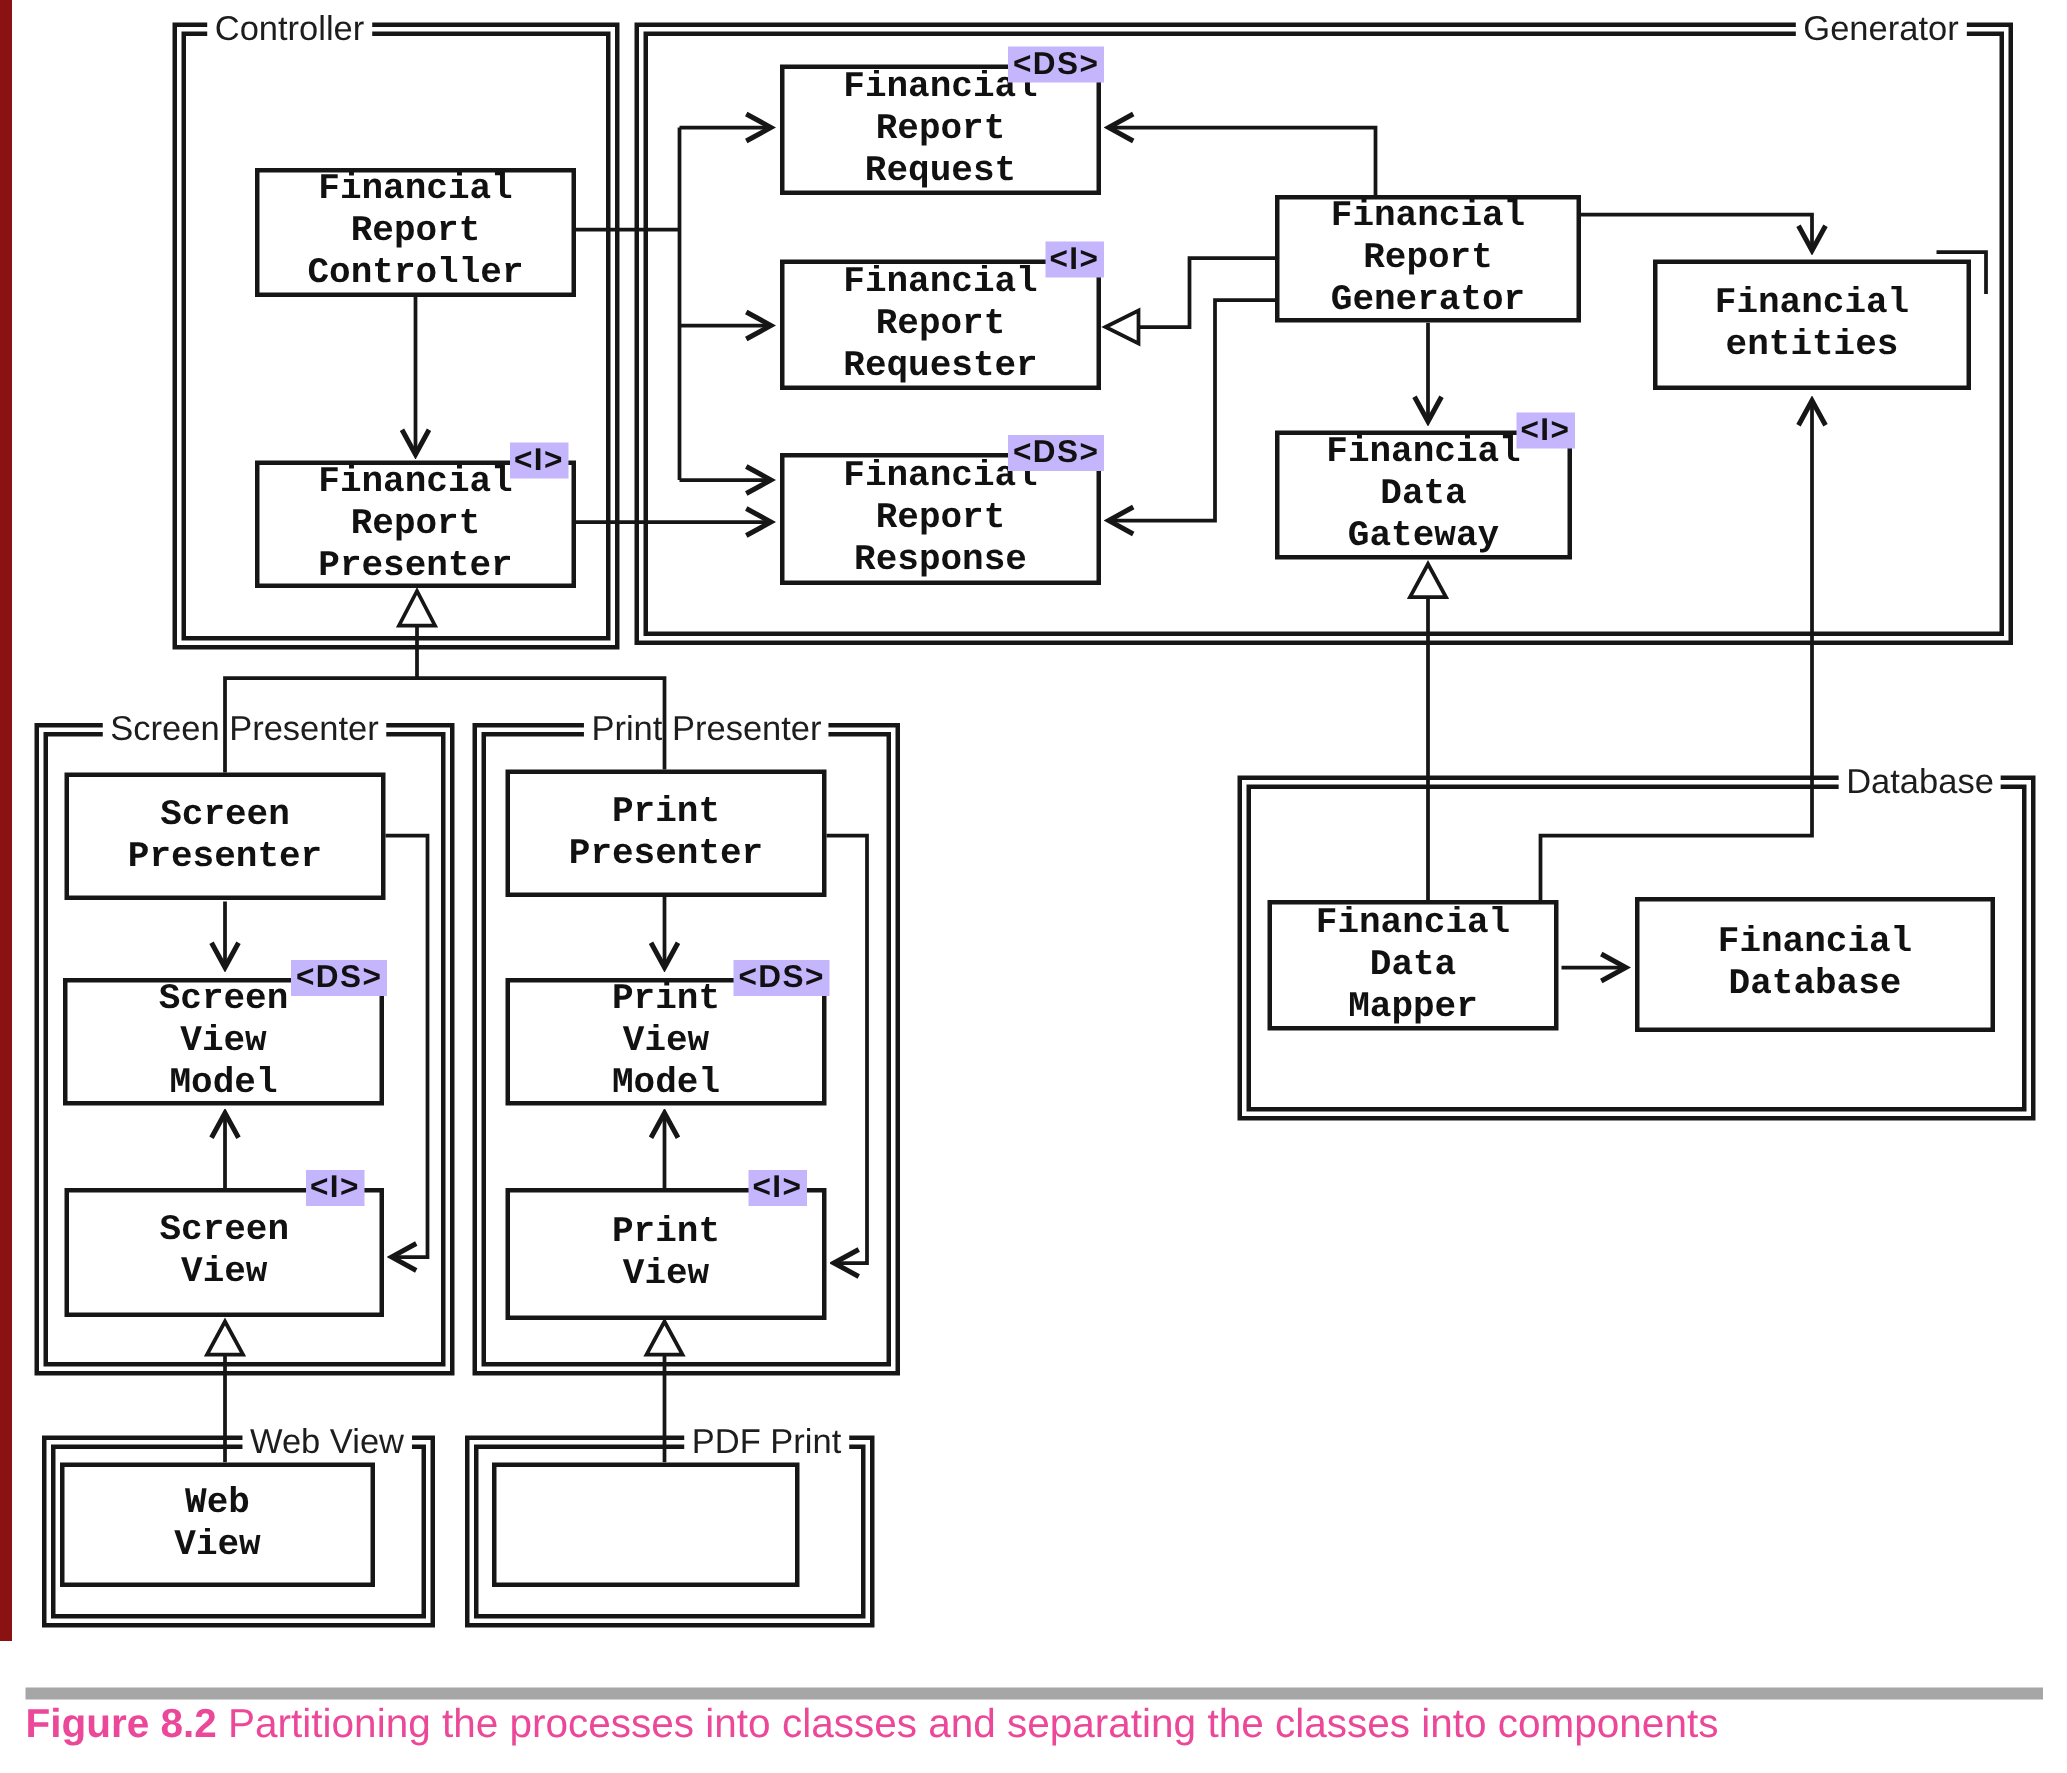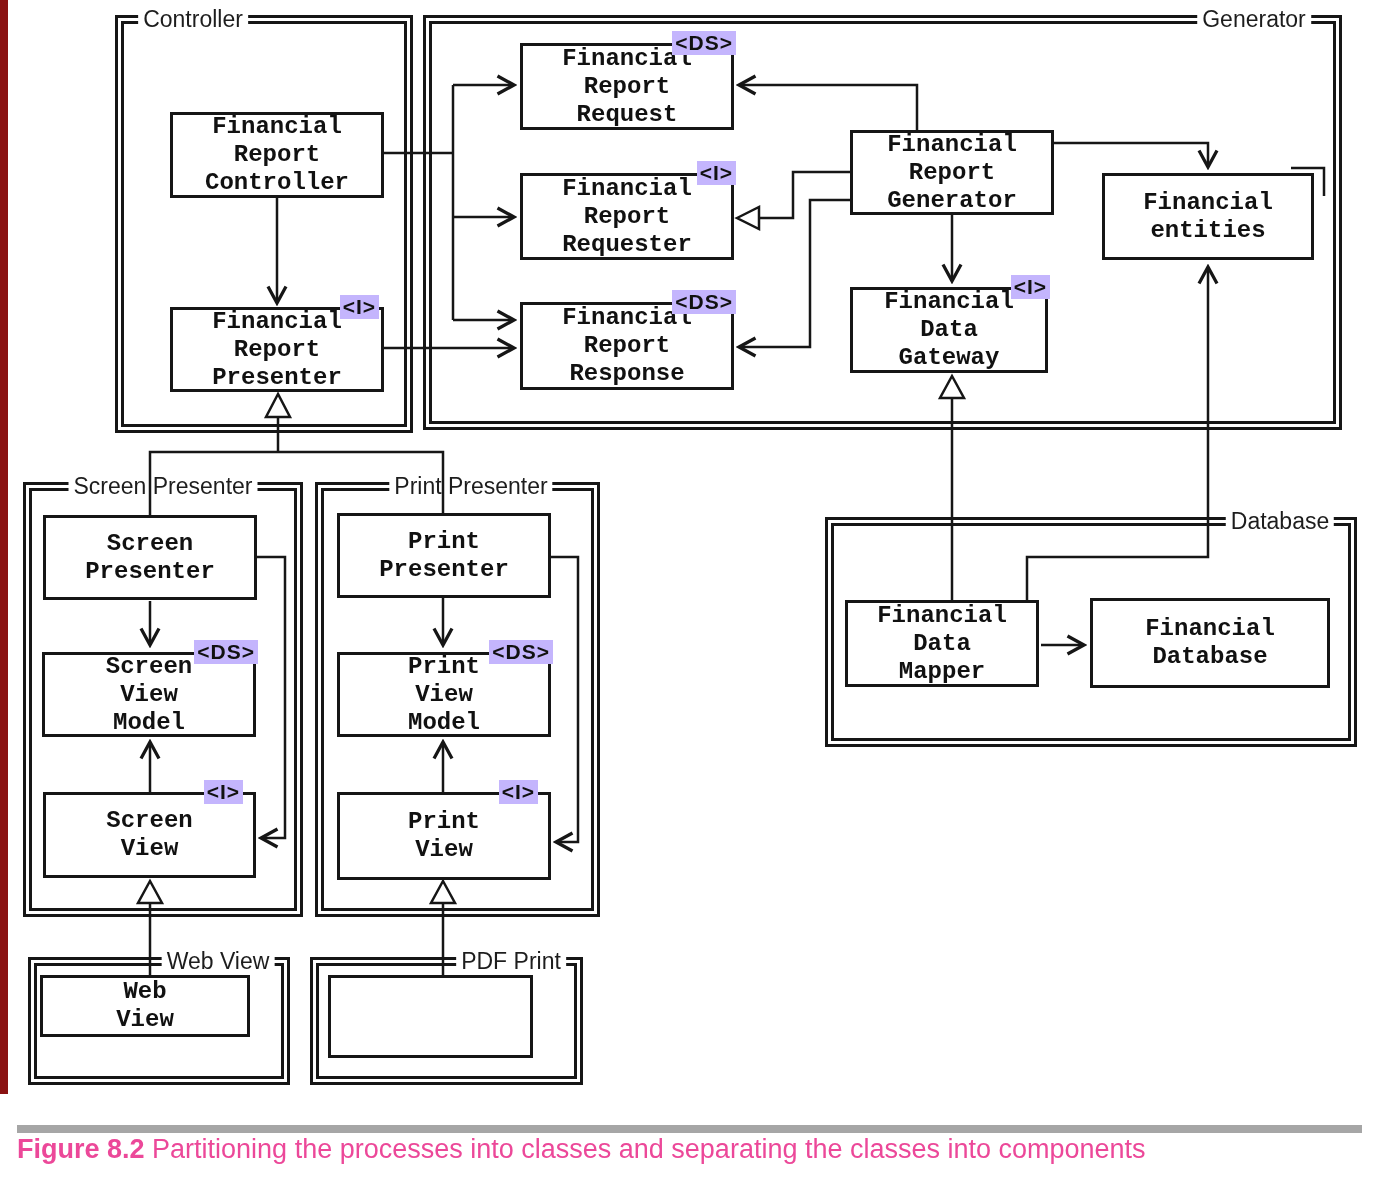--- a/index.html
+++ b/index.html
@@ -149,21 +149,21 @@
     <span class="cls-label">Screen
 View
 Model</span>
     <span class="stereo">&lt;DS&gt;</span>
   </div>
   <div class="cls" style="left:43px;top:792px;width:213px;height:86px;">
     <span class="cls-label">Screen
 View</span>
     <span class="stereo" style="right:10px;">&lt;I&gt;</span>
   </div>
-  <div class="cls" style="left:40px;top:975px;width:210px;height:62px;">
+  <div class="cls" style="left:40px;top:975px;width:210px;height:83px;">
     <span class="cls-label">Web
 View</span>
   </div>
 
   <div class="cls" style="left:337px;top:513px;width:214px;height:85px;">
     <span class="cls-label">Print Presenter</span>
   </div>
   <div class="cls" style="left:337px;top:652px;width:214px;height:85px;">
     <span class="cls-label">Print
 View

